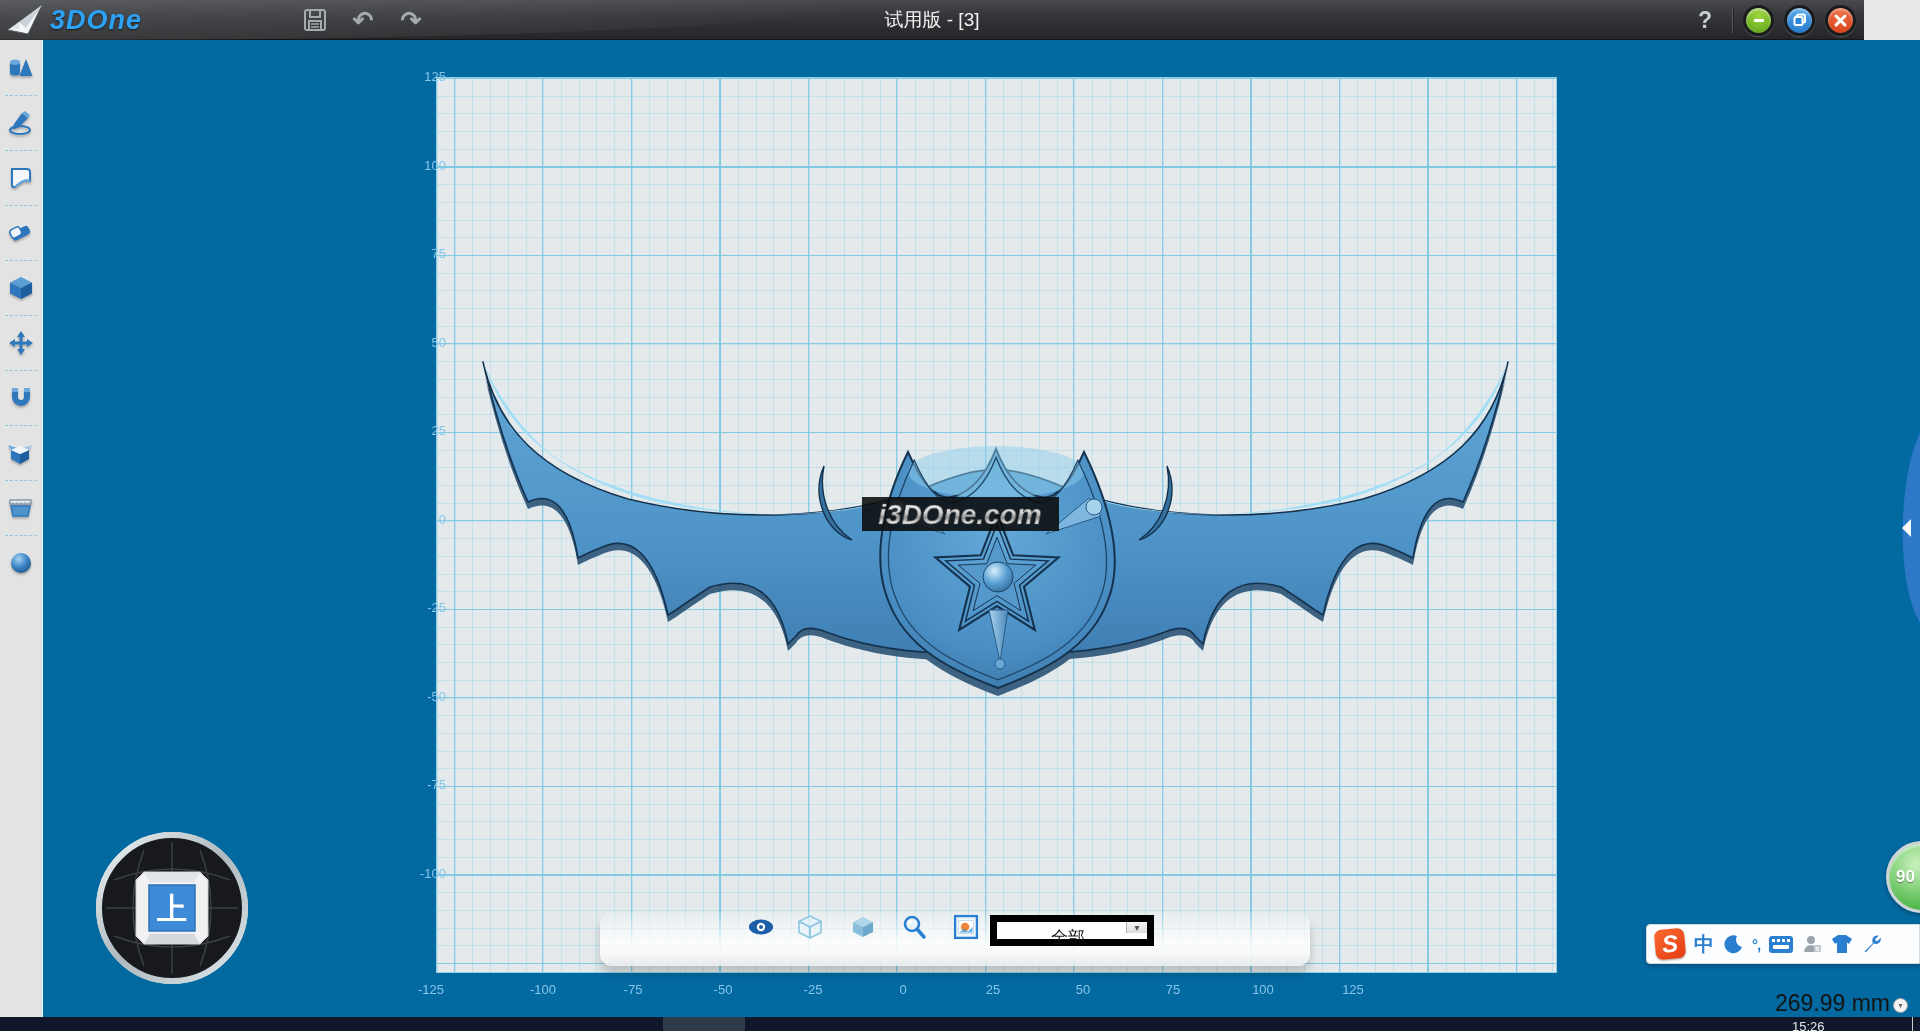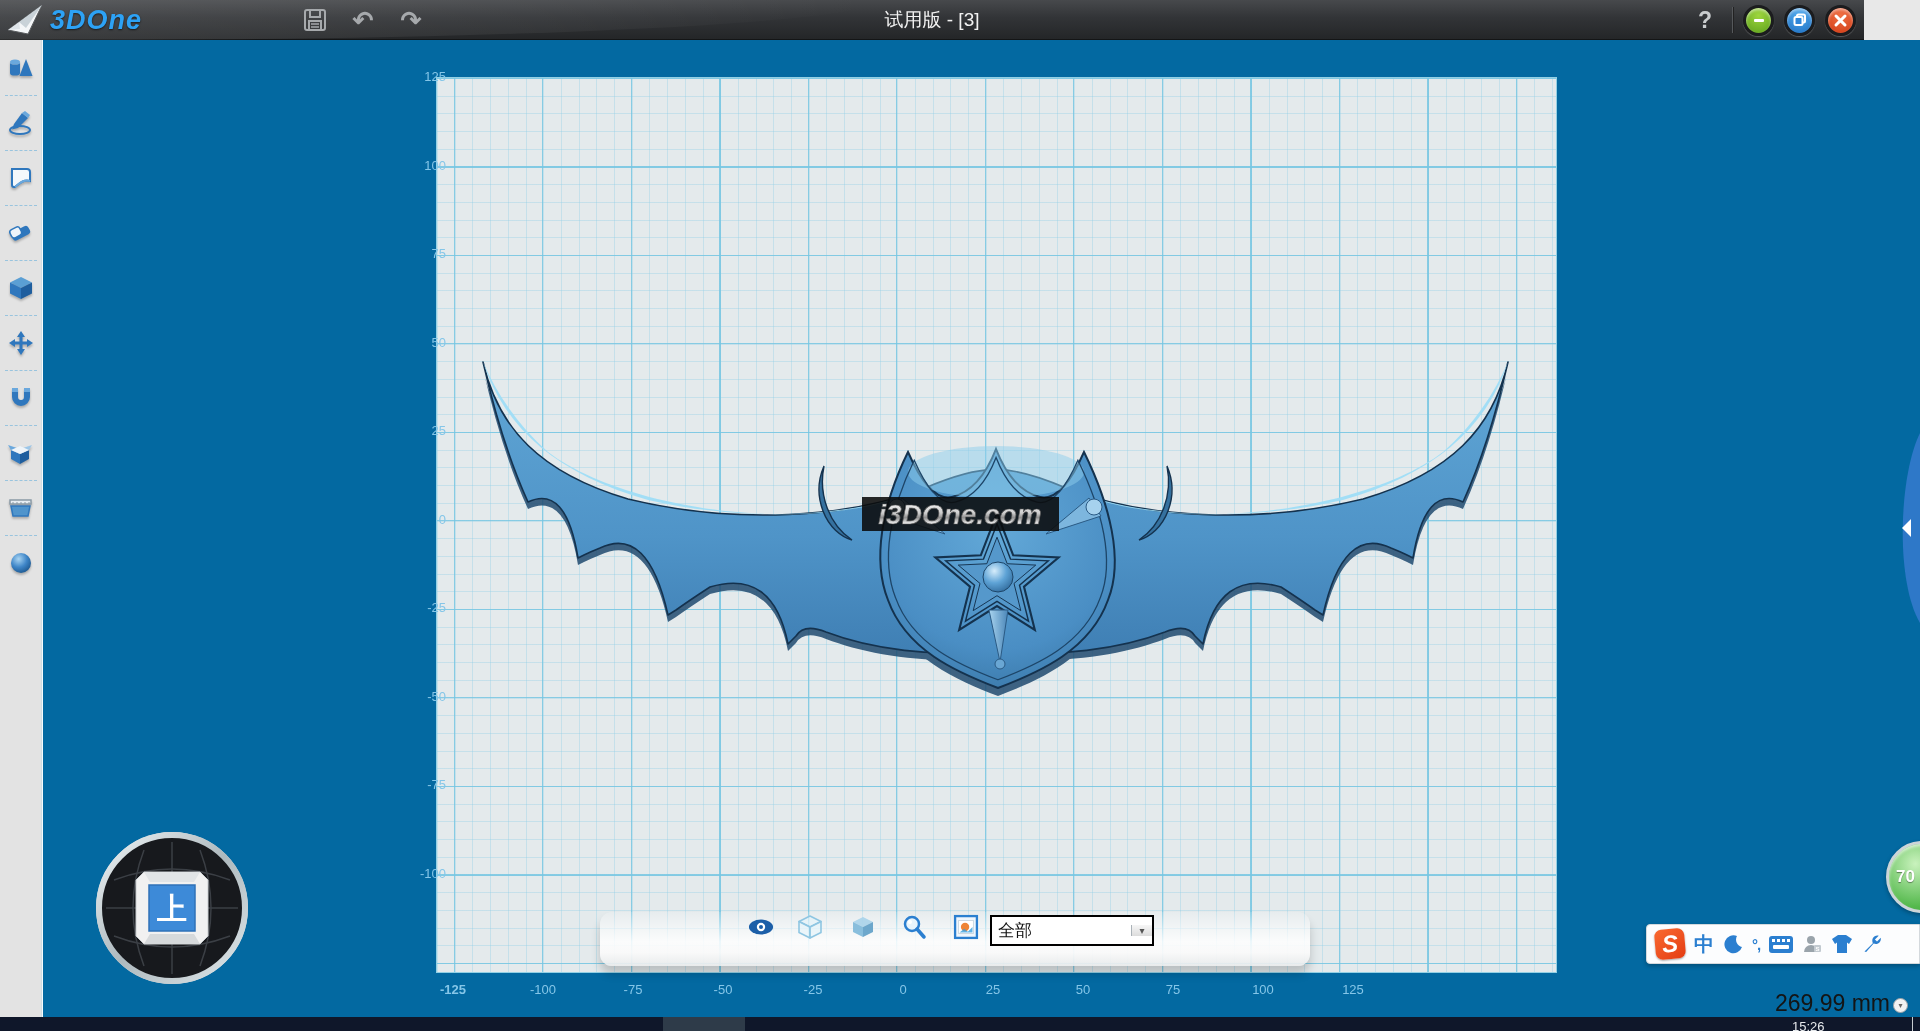--- a/index.html
+++ b/index.html
@@ -59,21 +59,21 @@
   
   .viewcube { position:absolute; left:50px; top:788px; width:160px; height:160px; z-index:6; cursor:pointer; }
 
   
   .btm-panel { position:absolute; left:600px; top:912px; width:710px; height:54px; border-radius:12px;
     background:linear-gradient(rgba(255,255,255,.12) 0%, rgba(255,255,255,.85) 55%, rgba(250,250,250,.95) 75%, rgba(233,235,236,.9) 100%);
     box-shadow:0 8px 10px rgba(0,0,0,.18); z-index:5; }
   .btm-icon { position:absolute; width:26px; height:26px; top:914px; z-index:7; cursor:pointer;
     display:flex; align-items:center; justify-content:center; }
   .filter-combo { position:absolute; left:990px; top:915px; width:164px; height:31px; background:#fff;
-    border:2px solid #000000; z-index:7; display:flex; align-items:center; cursor:pointer; }
+    border:7px solid #000000; z-index:7; display:flex; align-items:flex-start; cursor:pointer;padding-left:48px; }
   .filter-value { flex:1; font-size:17px; color:#111; padding:4px 6px; }
   .filter-arrow { width:21px; border-left:1px solid #aab2b8; background:linear-gradient(#f6f6f6,#dcdcdc);
     display:flex; align-items:center; justify-content:center; color:#555; font-size:10px; }
 
   
   .panel-handle { position:absolute; right:0; top:433px; width:26px; height:190px; z-index:20; cursor:pointer; }
 
   
   .trial-badge { position:absolute; left:1886px; top:841px; width:72px; height:72px; border-radius:50%;
     border:3px solid #cdd5d8; background:radial-gradient(circle at 40% 30%, #c9f2bd, #55b94d 70%, #3d9a3c);
@@ -243,21 +243,21 @@
       <div class="axis-label axis-y" style="left: 348px; top: 29px;">125</div>
       <div class="axis-label axis-y" style="left: 348px; top: 117.5px;">100</div>
       <div class="axis-label axis-y" style="left: 348px; top: 206px;">75</div>
       <div class="axis-label axis-y" style="left: 348px; top: 294.5px;">50</div>
       <div class="axis-label axis-y" style="left: 348px; top: 383px;">25</div>
       <div class="axis-label axis-y" style="left: 348px; top: 471.5px;">0</div>
       <div class="axis-label axis-y" style="left: 348px; top: 560px;">-25</div>
       <div class="axis-label axis-y" style="left: 348px; top: 648.5px;">-50</div>
       <div class="axis-label axis-y" style="left: 348px; top: 737px;">-75</div>
       <div class="axis-label axis-y" style="left: 348px; top: 825.5px;">-100</div>
-      <div class="axis-label axis-x" style="left: 386px; top: 942px; font-weight: bold;">-125</div>
+      <div class="axis-label axis-x" style="left: 364px; top: 942px;">-125</div>
       <div class="axis-label axis-x" style="left: 476px; top: 942px;">-100</div>
       <div class="axis-label axis-x" style="left: 566px; top: 942px;">-75</div>
       <div class="axis-label axis-x" style="left: 656px; top: 942px;">-50</div>
       <div class="axis-label axis-x" style="left: 746px; top: 942px;">-25</div>
       <div class="axis-label axis-x" style="left: 836px; top: 942px;">0</div>
       <div class="axis-label axis-x" style="left: 926px; top: 942px;">25</div>
       <div class="axis-label axis-x" style="left: 1016px; top: 942px;">50</div>
       <div class="axis-label axis-x" style="left: 1106px; top: 942px;">75</div>
       <div class="axis-label axis-x" style="left: 1196px; top: 942px;">100</div>
       <div class="axis-label axis-x" style="left: 1286px; top: 942px;">125</div>
@@ -427,21 +427,21 @@
 </div>
 
 <div class="panel-handle">
   <svg width="26" height="190" viewBox="0 0 26 190">
     <path d="M26,0 C5,42 1,148 26,190 Z" fill="#2e78c8"></path>
     <polygon points="8,95 17,86 17,104" fill="#ffffff"></polygon>
   </svg>
 </div>
 
 <div class="trial-badge">
-  <span>70</span>
+  <span>90</span>
 </div>
 
 <div class="ime-bar">
   <div class="ime-logo">S</div>
   <div class="ime-item">中</div>
   <div class="ime-item">
     <svg width="20" height="20" viewBox="0 0 20 20">
         <path d="M14,2 A9,9 0 1 0 19,13 A7.5,7.5 0 0 1 14,2 Z" fill="#2b7fd0"></path>
       </svg>
   </div>

